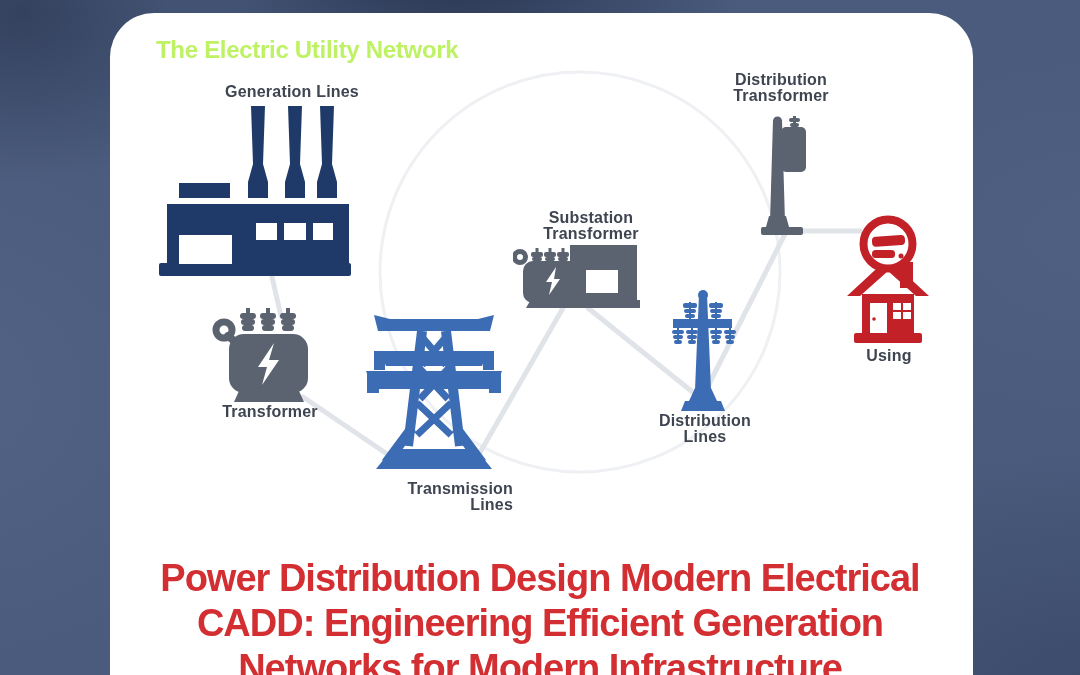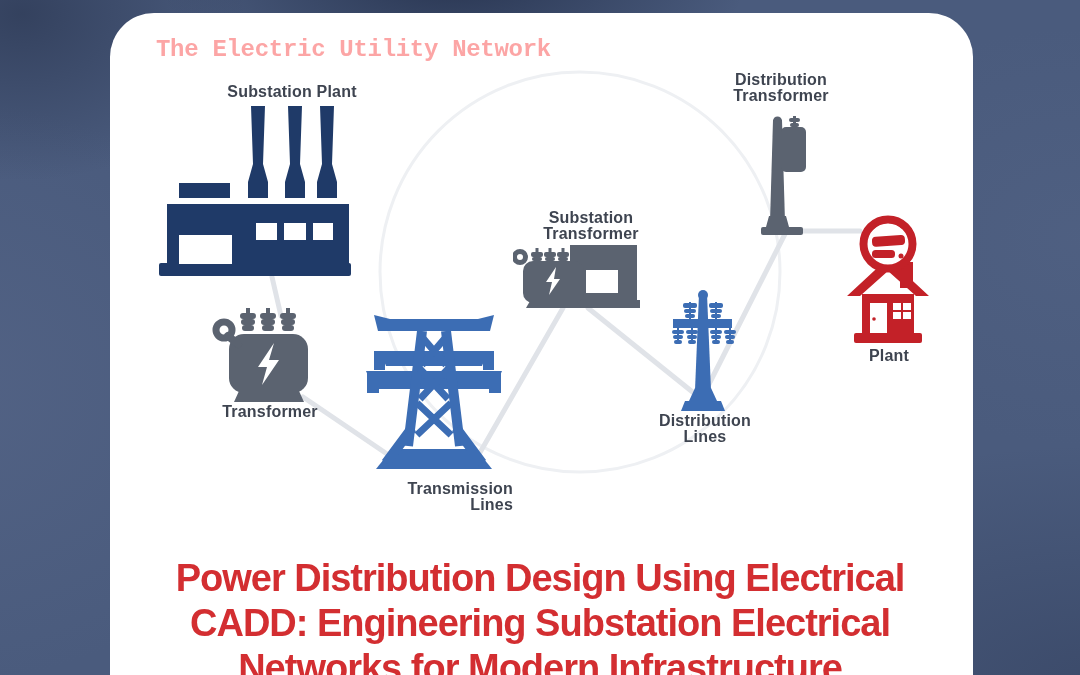--- a/index.html
+++ b/index.html
@@ -15,21 +15,21 @@
       radial-gradient(400px 300px at 100% 35%, rgba(92,108,142,0.25), rgba(92,108,142,0) 70%);
   }
   .stage{position:absolute;inset:0;width:1080px;height:675px;}
   .card{
     position:absolute;left:110px;top:13px;width:863px;height:720px;
     background:#ffffff;border-radius:44px;
   }
   .layer{position:absolute;left:0;top:0;width:1080px;height:675px;pointer-events:none;}
   .diagram-title{
     position:absolute;left:156px;top:36px;
-    font-size:24px;font-weight:bold;color:#fca5a5;letter-spacing:-0.3px;font-family:Liberation Mono, monospace;
+    font-size:24px;font-weight:bold;color:#bef264;letter-spacing:-0.3px;
   }
   .node-label{
     position:absolute;text-align:center;
     font-size:16px;font-weight:bold;color:#3e4450;
     letter-spacing:0.2px;line-height:16px;
   }
   .icon{position:absolute;}
   .heading{
     position:absolute;left:120px;top:556px;width:840px;
     text-align:center;color:#d32e31;font-weight:bold;
@@ -51,21 +51,21 @@
       <path d="M303,397 L390,456"></path>
       <path d="M478,456 L563,308"></path>
       <path d="M588,308 L700,398"></path>
       <path d="M702,398 L786,232"></path>
       <path d="M797,231 L860,231"></path>
     </g>
   </svg>
 
   <div class="diagram-title">The Electric Utility Network</div>
 
-  <div class="node-label" style="left:212px;top:84px;width:160px;">Substation Plant</div>
+  <div class="node-label" style="left:212px;top:84px;width:160px;">Generation Lines</div>
   <svg class="icon" style="left:155px;top:104px;" width="200" height="172" viewBox="0 0 200 172">
     <g fill="#1f3a68">
       <path d="M96,2 h14 l-2,58 5,18 v16 h-20 v-16 l5,-18 z"></path>
       <path d="M133,2 h14 l-2,58 5,18 v16 h-20 v-16 l5,-18 z"></path>
       <path d="M165,2 h14 l-2,58 5,18 v16 h-20 v-16 l5,-18 z"></path>
       <rect x="24" y="79" width="51" height="15"></rect>
       <rect x="12" y="100" width="182" height="61"></rect>
       <rect x="4" y="159" width="192" height="13" rx="2"></rect>
     </g>
     <g fill="#ffffff">
@@ -225,21 +225,21 @@
     </g>
     <rect x="11" y="119" width="68" height="10" rx="2" fill="#c32128"></rect>
     <circle cx="45" cy="30" r="24.5" fill="#ffffff" stroke="#c32128" stroke-width="8"></circle>
     <path d="M28,15 A22,22 0 0 1 60,13" fill="none" stroke="#c32128" stroke-width="4"></path>
     <g fill="#c32128">
       <rect x="29" y="22" width="33" height="10" rx="4" transform="rotate(-4 45 27)"></rect>
       <rect x="29" y="36" width="23" height="8" rx="3.5"></rect>
       <circle cx="58" cy="42" r="2.5"></circle>
     </g>
   </svg>
-  <div class="node-label" style="left:829px;top:348px;width:120px;">Plant</div>
+  <div class="node-label" style="left:829px;top:348px;width:120px;">Using</div>
 
   <div class="heading">
-    <div>Power Distribution Design Using Electrical</div>
-    <div>CADD: Engineering Substation Electrical</div>
+    <div>Power Distribution Design Modern Electrical</div>
+    <div>CADD: Engineering Efficient Generation</div>
     <div>Networks for Modern Infrastructure</div>
   </div>
 
 </div>
 
 </body></html>

